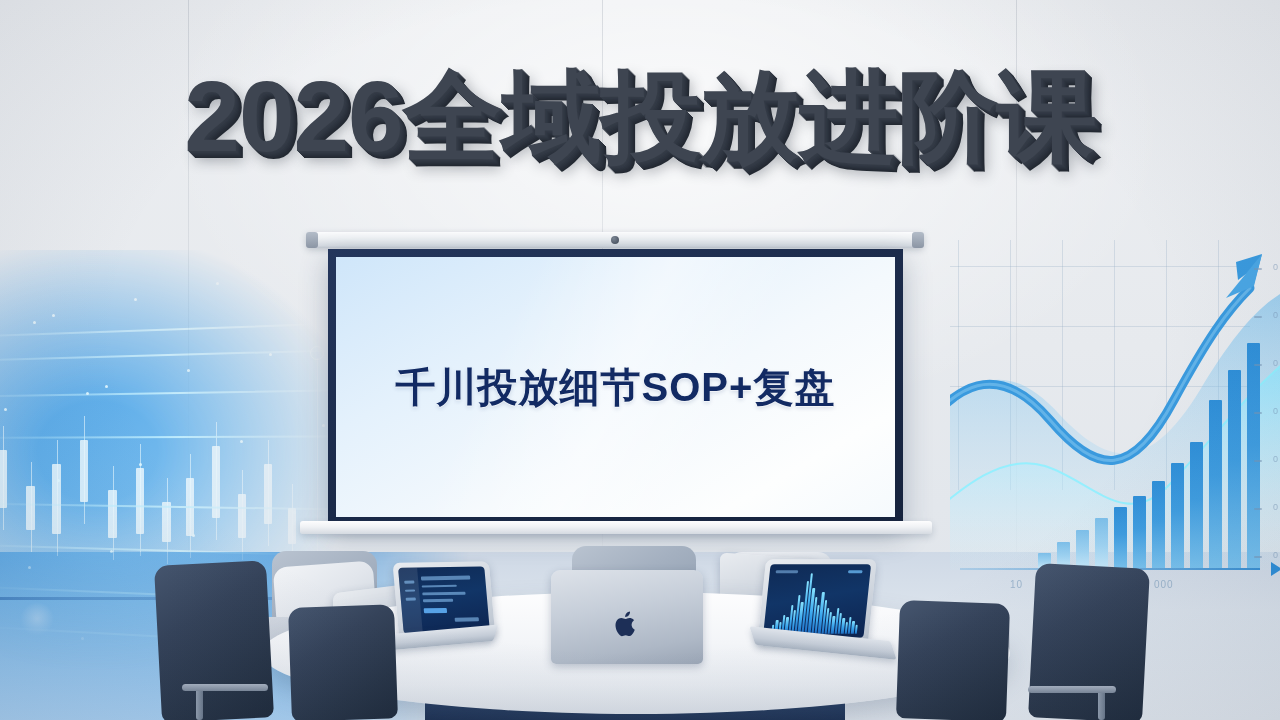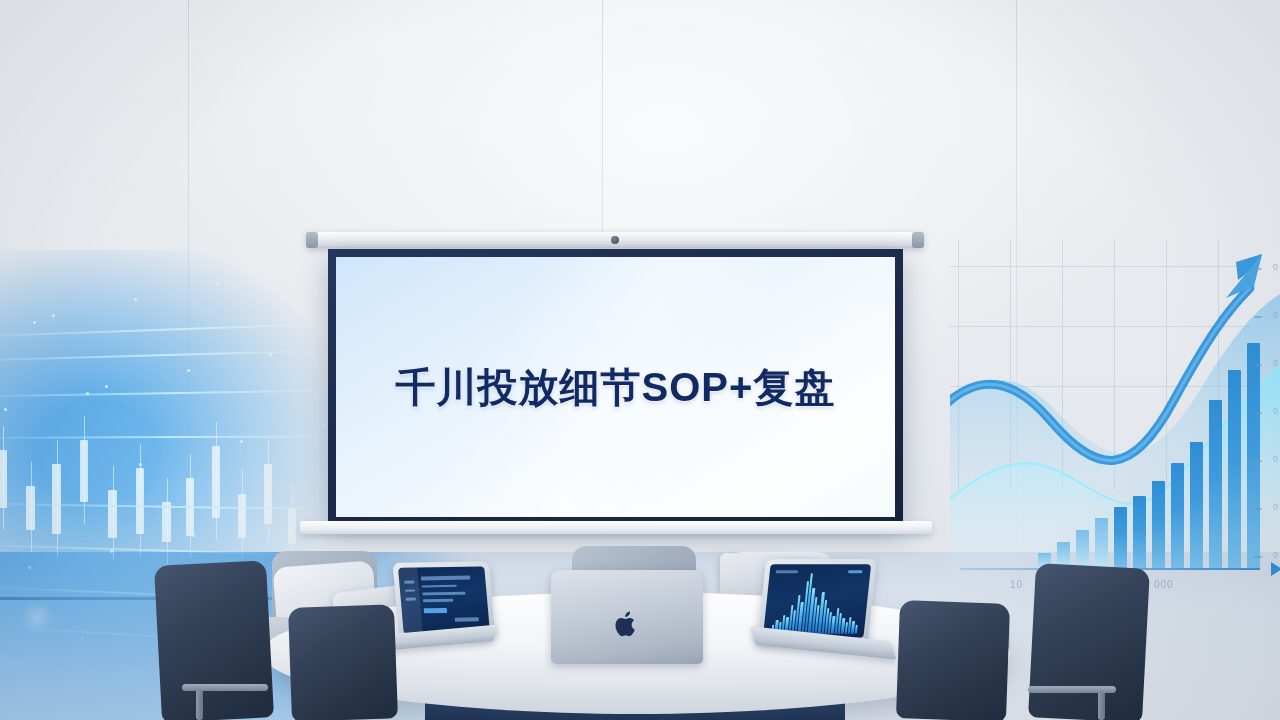--- a/index.html
+++ b/index.html
@@ -314,20 +314,23 @@
     <div class="roller-knob"></div>
   </div>
 
   <div class="screen-frame">
     <div class="screen-inner">
       <span class="screen-title">千川投放细节SOP+复盘</span>
     </div>
   </div>
   <div class="screen-bottom"></div>
 
+  <div class="headline">
+    <span class="headline-txt">2026全域投放进阶课</span>
+  </div>
 
   <div class="chair">
     <div class="chair-back midgray" style="left:272px;top:551px;width:105px;height:98px;"></div>
   </div>
   <div class="chair">
     <div class="chair-back midgray" style="left:572px;top:546px;width:124px;height:74px;"></div>
   </div>
   <div class="chair">
     <div class="chair-back lightgray" style="left:728px;top:552px;width:104px;height:72px;"></div>
   </div>

